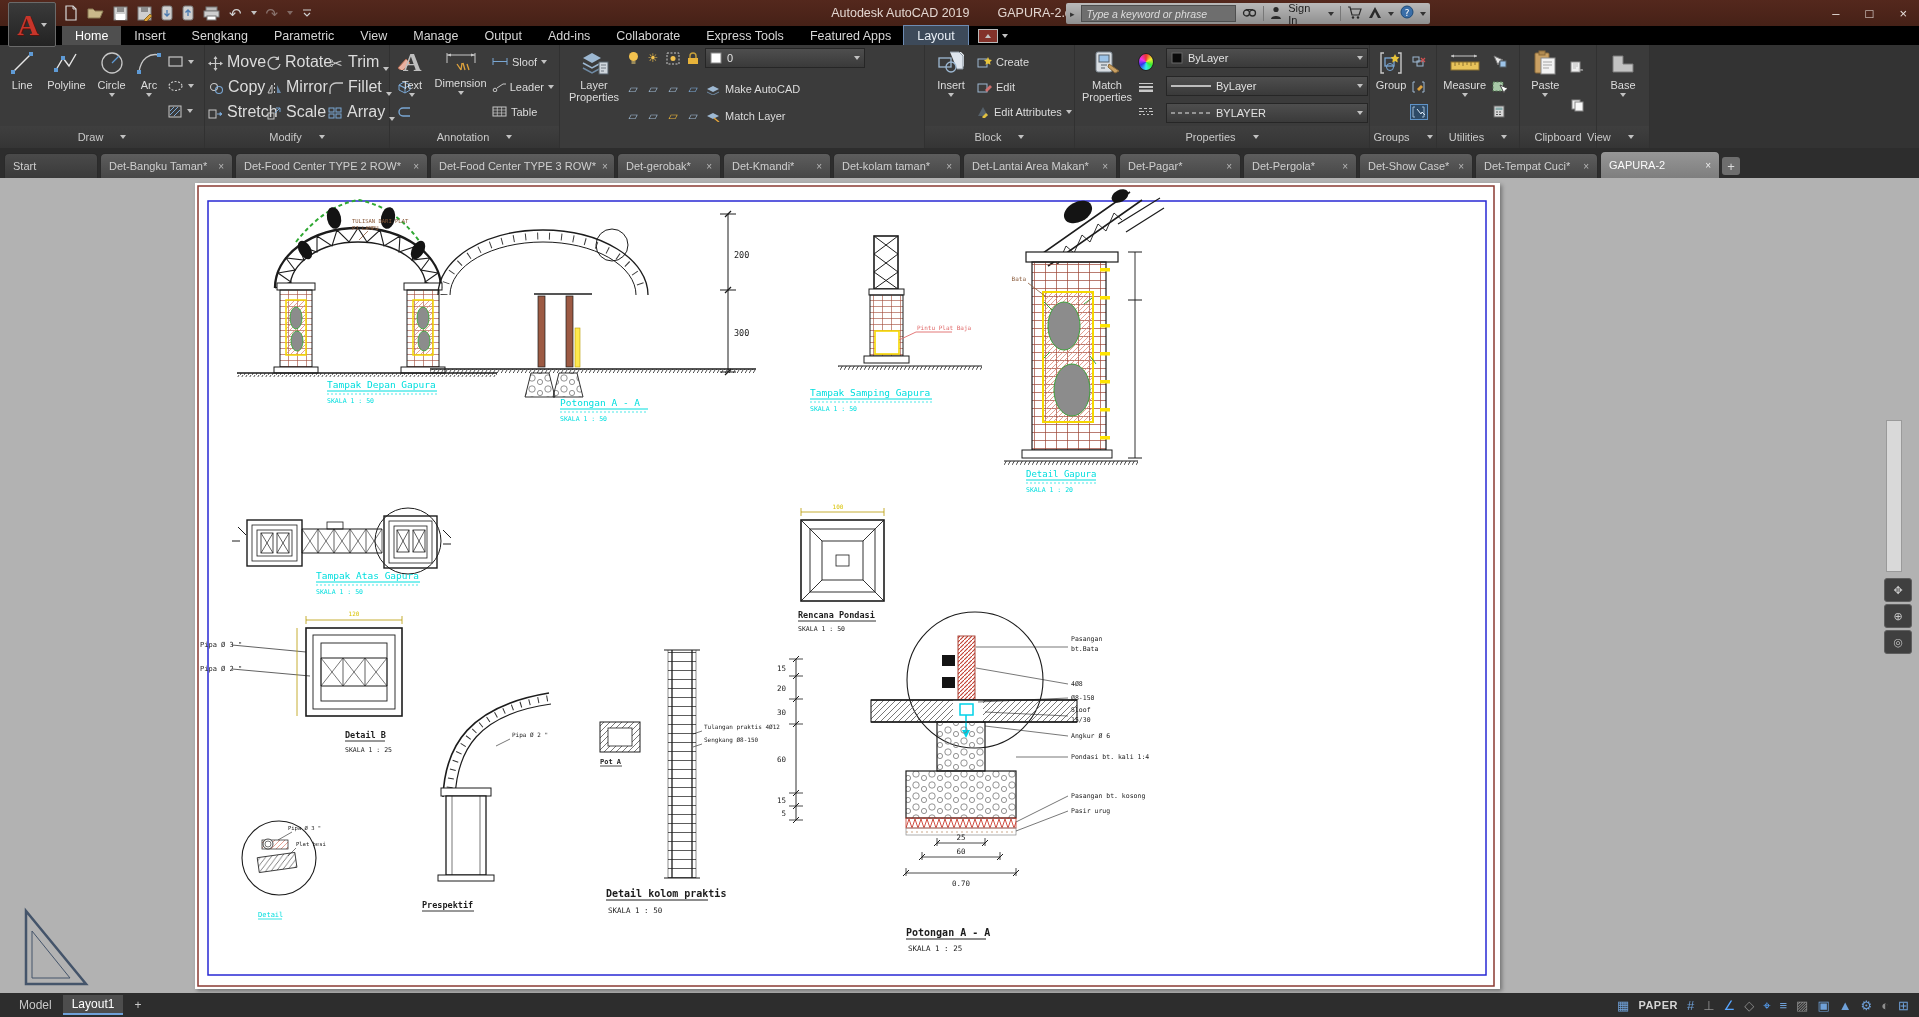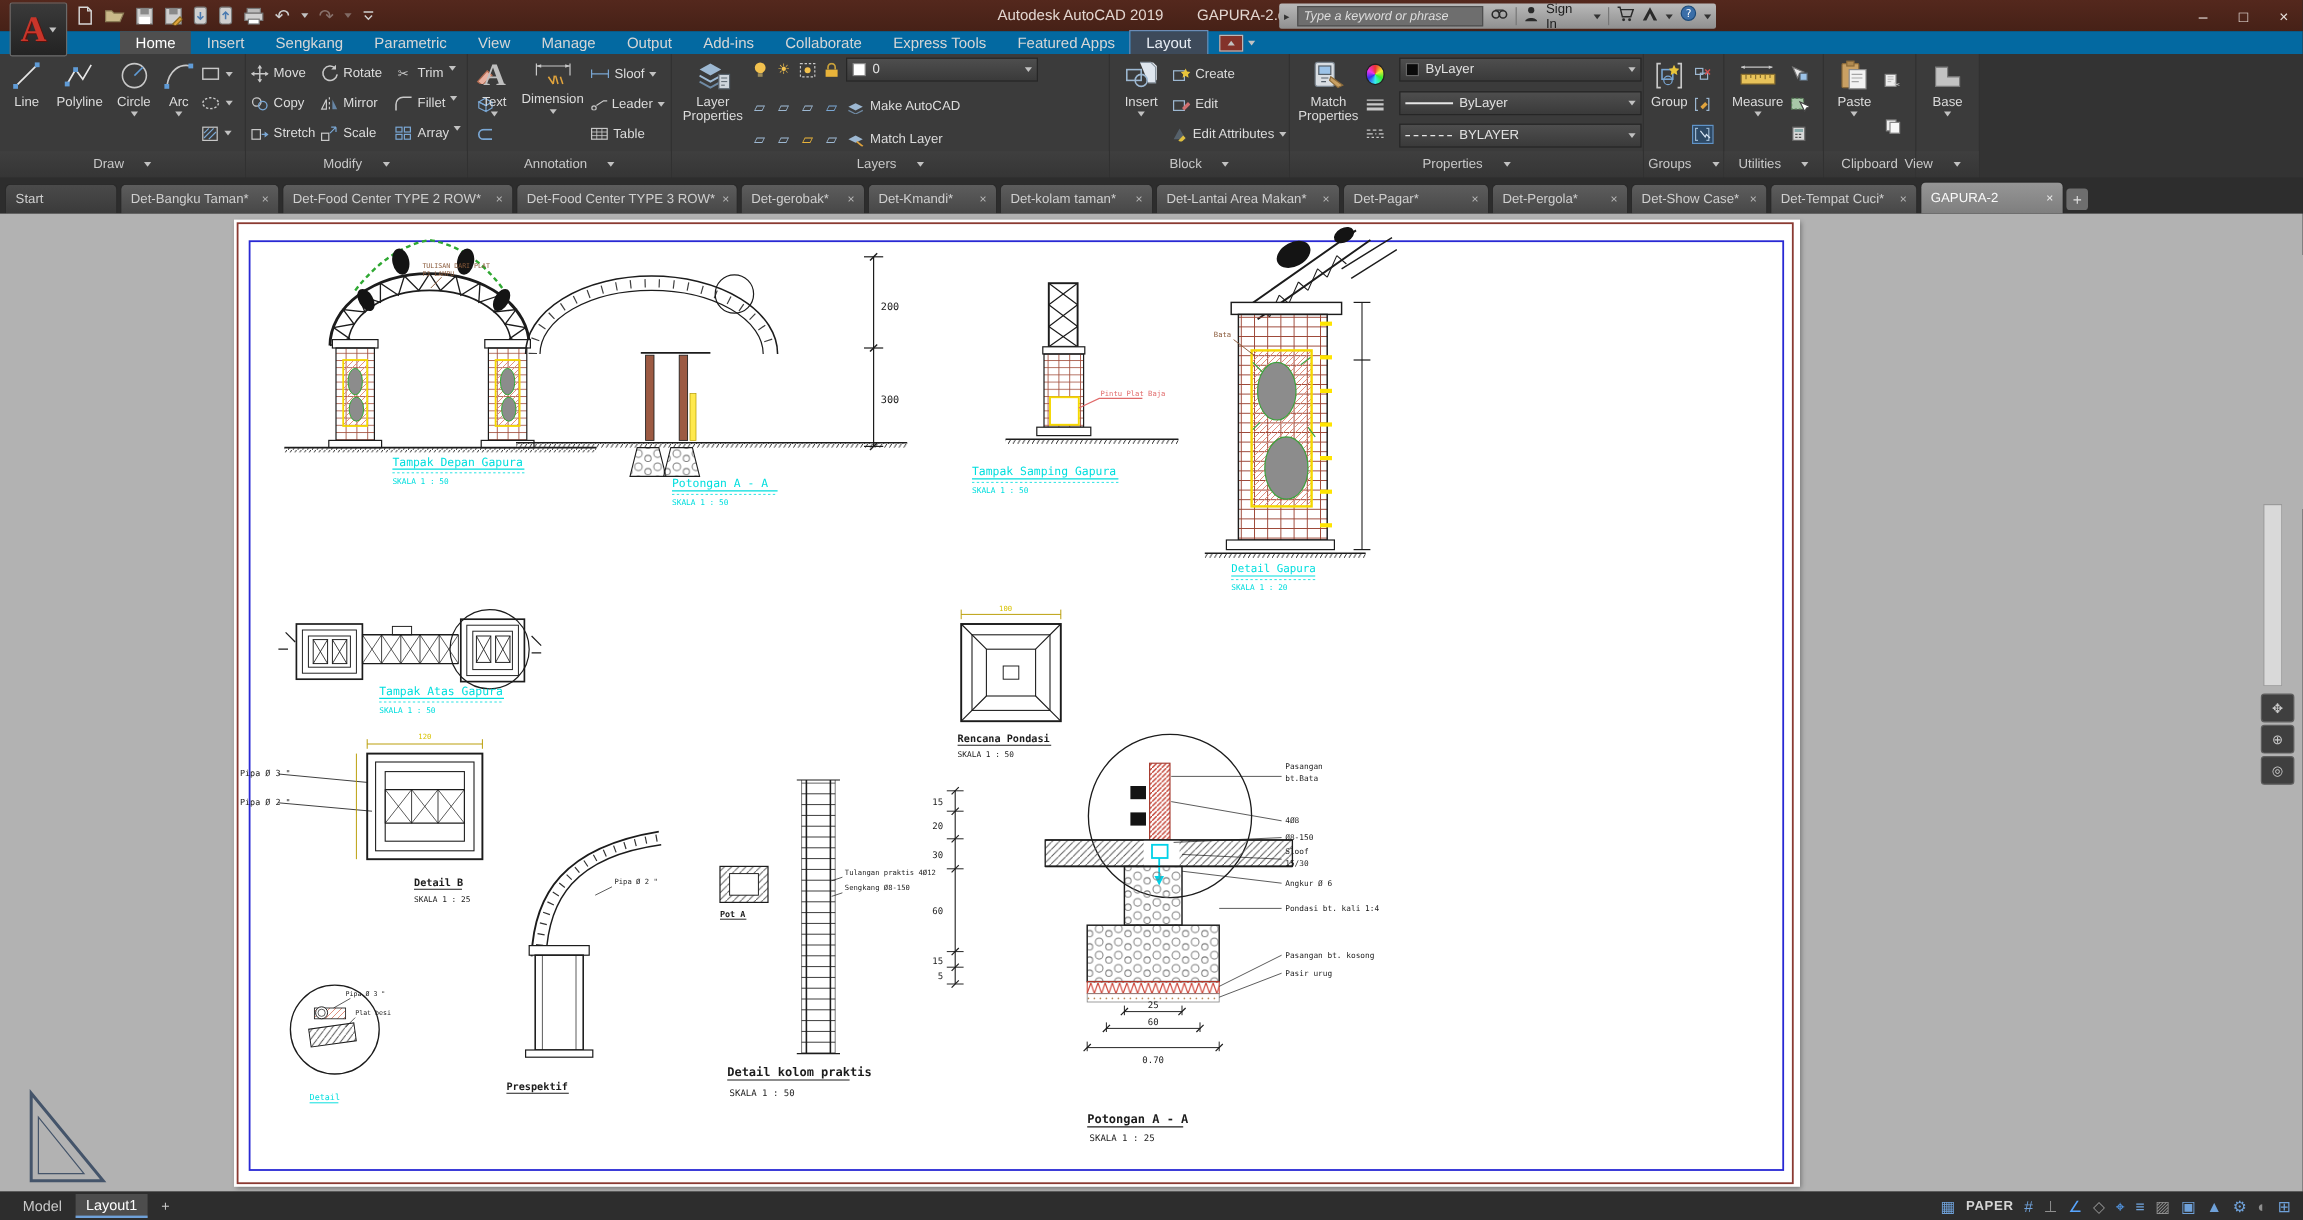--- a/index.html
+++ b/index.html
@@ -23,22 +23,22 @@
               border-radius:2px;display:flex;align-items:center;padding:0 4px;gap:6px;}
   #searchbox{width:146px;height:15px;background:#6e6e6e;border:1px solid #4e4e4e;color:#e8e8e8;
              font-style:italic;font-size:10.5px;padding:0 5px;font-family:"Liberation Sans",sans-serif;}
   #searchbox::placeholder{color:#ddd;}
   .ic-sep{width:1px;height:15px;background:#777;}
   #signin-label{font-size:11px;color:#1d1d1d;}
   #winbtns{right:4px;top:0;height:26px;display:flex;align-items:center;gap:26px;color:#e8e0dc;
            font-size:13px;padding-right:8px;}
   #winbtns span{cursor:default;}
   
-  #tabrow{left:0;top:26px;width:1919px;height:19px;background:#0369a1;display:flex;align-items:stretch;
-          padding-left:100px;box-sizing:border-box;}
+  #tabrow{left:0;top:26px;width:1919px;height:19px;background:#000000;display:flex;align-items:stretch;
+          padding-left:62px;box-sizing:border-box;}
   .rtab{padding:0 13px;display:flex;align-items:center;color:#d6d6d6;font-size:12.5px;white-space:nowrap;}
   .rtab.active{background:#4f4f4f;color:#fff;}
   .rtab.ctx{background:#3d4a5a;outline:1px solid #6d8cb4;color:#e8eef5;}
   #ribopt{display:flex;align-items:center;gap:4px;margin-left:10px;}
   #ribopt .box{width:18px;height:12px;background:#83322a;border:1px solid #b9b9b9;color:#eee;font-size:8px;
                display:flex;align-items:center;justify-content:center;}
   
   #ribbon{left:0;top:45px;width:1919px;height:103px;background:#3b3b3b;display:flex;}
   .panel{display:flex;flex-direction:column;border-right:1px solid #313131;box-sizing:border-box;}
   .pbody{height:81px;display:flex;align-items:stretch;padding:2px 3px 0 3px;box-sizing:border-box;}
@@ -47,21 +47,21 @@
   .bb{display:flex;flex-direction:column;align-items:center;justify-content:flex-start;
       padding-top:3px;color:#dcdcdc;font-size:11px;gap:2px;}
   .bb .lbl{margin-top:1px;white-space:nowrap;}
   .car{width:0;height:0;border-left:3.5px solid transparent;border-right:3.5px solid transparent;
        border-top:4px solid #c2c2c2;display:inline-block;}
   .caru{width:0;height:0;border-left:3.5px solid transparent;border-right:3.5px solid transparent;
        border-bottom:4px solid #c2c2c2;display:inline-block;}
   .sc{display:flex;flex-direction:column;justify-content:space-around;padding:2px 2px;}
   .srow{display:flex;align-items:center;gap:4px;color:#dcdcdc;font-size:11px;white-space:nowrap;}
   .grid3{display:grid;grid-template-columns:58px 62px 66px;grid-auto-rows:25px;align-items:center;}
-  .cell{display:flex;align-items:flex-start;gap:4px;color:#dcdcdc;font-size:11px;white-space:nowrap;}
+  .cell{display:flex;align-items:flex-end;gap:4px;color:#dcdcdc;font-size:16px;white-space:nowrap;}
   .mini{width:16px;height:14px;display:flex;align-items:center;justify-content:center;}
   .combo{height:18px;background:linear-gradient(#4e4e4e,#3a3a3a);border:1px solid #262626;
          display:flex;align-items:center;gap:5px;padding:0 4px;color:#e2e2e2;font-size:11px;}
   .combo .sp{flex:1;}
   .lyr{font-size:12px;line-height:1;}
   .wheel{width:16px;height:16px;border-radius:50%;
          background:conic-gradient(#e33,#ee3,#3e3,#3ee,#33e,#e3e,#e33);border:1px solid #222;}
   .hl{background:#2e4a66;outline:1px solid #5f93c8;}
   
   #filetabs{left:0;top:148px;width:1919px;height:30px;background:#2d2d2d;display:flex;align-items:flex-end;
@@ -529,24 +529,20 @@
           <span class="mini">
               <svg width="14" height="12">
                 <path d="M1 6l6-3 6 3-6 3z" fill="#9db8d2"></path>
                 <path d="M8 8l5 4" stroke="#e0a33c" stroke-width="1.5"></path>
               </svg>
             </span>
           <span>Match Layer</span>
         </span>
       </div>
     </div>
-    <div class="plabel">
-        <span>Layers</span>
-        <span class="car"></span>
-      </div>
   </div>
 
   <div class="panel" style="width:150px">
     <div class="pbody">
       <div class="bb" style="width:46px">
         <svg width="28" height="26">
             <path d="M14 2h10l3 3v12" fill="#e8edf2" stroke="#7a8schäft" stroke-width="0"></path>
             <path d="M13 2h9l4 4v13h-6" fill="#dfe6ee" stroke="#8a95a0"></path>
             <rect x="2" y="8" width="12" height="9" fill="none" stroke="#9db8d2" stroke-width="1.3"></rect>
             <circle cx="14" cy="17" r="5" fill="none" stroke="#9db8d2" stroke-width="1.3"></circle>

